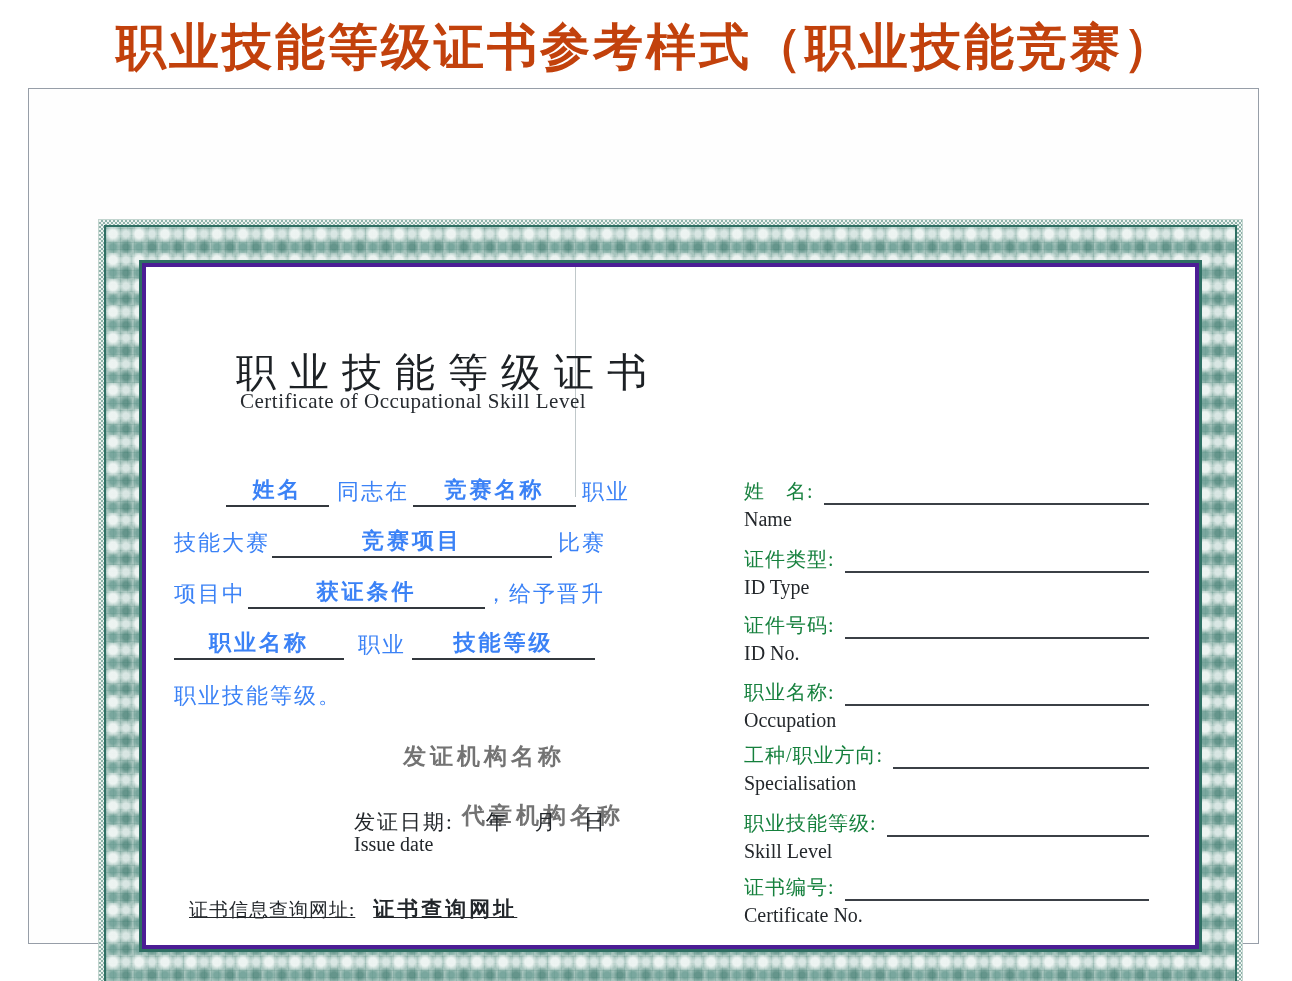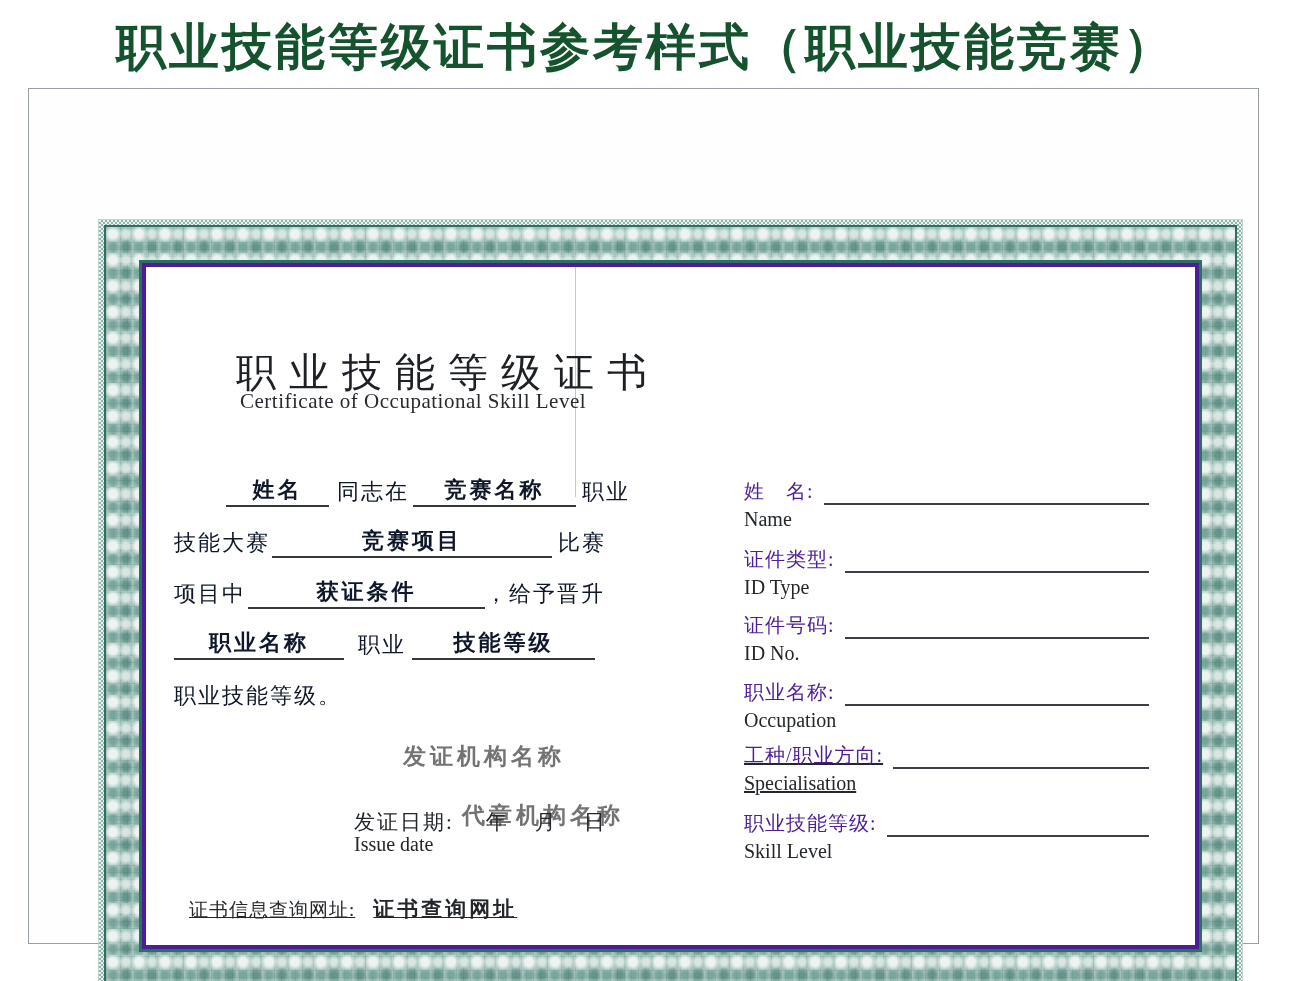--- a/index.html
+++ b/index.html
@@ -3,21 +3,21 @@
 <meta charset="utf-8">
 <style>
   * { margin:0; padding:0; box-sizing:border-box; }
   html,body { background:#ffffff; }
   .page {
     position:relative; width:1292px; height:981px; background:#ffffff;
     font-family:"Liberation Serif", serif; color:#23272b; overflow:hidden;
   }
   .page-title {
     position:absolute; left:0; top:14px; width:100%; text-align:center;
-    font-size:50px; font-weight:700; letter-spacing:3px; color:#14532d;
+    font-size:50px; font-weight:700; letter-spacing:3px; color:#c2410c;
   }
   .outer-frame {
     position:absolute; left:28px; top:88px; width:1231px; height:856px;
     border:1px solid #979ea8; background:#fefefe;
   }
   
   .cert-frame {
     position:absolute; left:70px; top:131px; width:1143px; height:772px;
     padding:5px;
     background:
@@ -52,21 +52,21 @@
     position:absolute; left:90px; top:78px;
     font-size:40px; letter-spacing:13px; color:#1d2125; font-weight:400;
   }
   .cert-subtitle {
     position:absolute; left:94px; top:122px;
     font-size:21px; letter-spacing:0.5px; color:#272b30;
   }
   
   .body-line {
     position:absolute; font-size:22px; letter-spacing:2px;
-    white-space:nowrap; height:32px; line-height:30px; color:#0f172a;
+    white-space:nowrap; height:32px; line-height:30px; color:#3b82f6;
   }
   .bl {
     display:inline-flex; justify-content:center; align-items:flex-end;
     border-bottom:2px solid #33383d; font-weight:700; letter-spacing:3px;
     height:30px; vertical-align:bottom;
   }
   .seg { display:inline-block; vertical-align:bottom; height:30px; }
   
   .issuer-name {
     position:absolute; left:198px; width:280px; text-align:center;
@@ -77,21 +77,21 @@
     letter-spacing:2px; white-space:nowrap;
   }
   .date-y { margin-left:32px; } .date-m { margin-left:26px; } .date-d { margin-left:26px; }
   .issue-date-en { position:absolute; left:208px; top:566px; font-size:20px; letter-spacing:0; }
   .query-line { position:absolute; left:43px; top:628px; font-size:19px; letter-spacing:1px; white-space:nowrap;text-decoration:underline; }
   .query-value { font-size:21px; font-weight:700; letter-spacing:3px; margin-left:18px; }
   
   .fields { position:absolute; left:598px; top:0; width:405px; height:678px; }
   .field { position:absolute; left:0; right:0; }
   .field-line { display:flex; align-items:flex-end; }
-  .f-cjk { font-size:20px; letter-spacing:1px; white-space:nowrap; color:#4c1d95; }
+  .f-cjk { font-size:20px; letter-spacing:1px; white-space:nowrap; color:#15803d; }
   .f-rule { flex:1; border-bottom:2px solid #3b4046; height:22px; margin-left:10px; }
   .f-en { font-size:20px; margin-top:3px; color:#23272b; }
 </style>
 </head>
 <body>
 
 <div class="page">
 
   <div class="page-title">职业技能等级证书参考样式（职业技能竞赛）</div>
 
@@ -166,36 +166,43 @@
                 </div>
 
                 <div class="field" style="top:412px;">
                   <div class="field-line">
                     <span class="f-cjk">职业名称:</span>
                     <span class="f-rule"></span>
                   </div>
                   <div class="f-en">Occupation</div>
                 </div>
 
-                <div class="field" style="top:475px;text-decoration:underline;">
+                <div class="field" style="top:475px;">
                   <div class="field-line">
                     <span class="f-cjk">工种/职业方向:</span>
                     <span class="f-rule"></span>
                   </div>
                   <div class="f-en">Specialisation</div>
                 </div>
 
                 <div class="field" style="top:543px;">
                   <div class="field-line">
                     <span class="f-cjk">职业技能等级:</span>
                     <span class="f-rule"></span>
                   </div>
                   <div class="f-en">Skill Level</div>
                 </div>
 
+                <div class="field" style="top:607px;">
+                  <div class="field-line">
+                    <span class="f-cjk">证书编号:</span>
+                    <span class="f-rule"></span>
+                  </div>
+                  <div class="f-en">Certificate No.</div>
+                </div>
 
               </div>
 
             </div>
           </div>
         </div>
       </div>
     </div>
   </div>
 </div>

